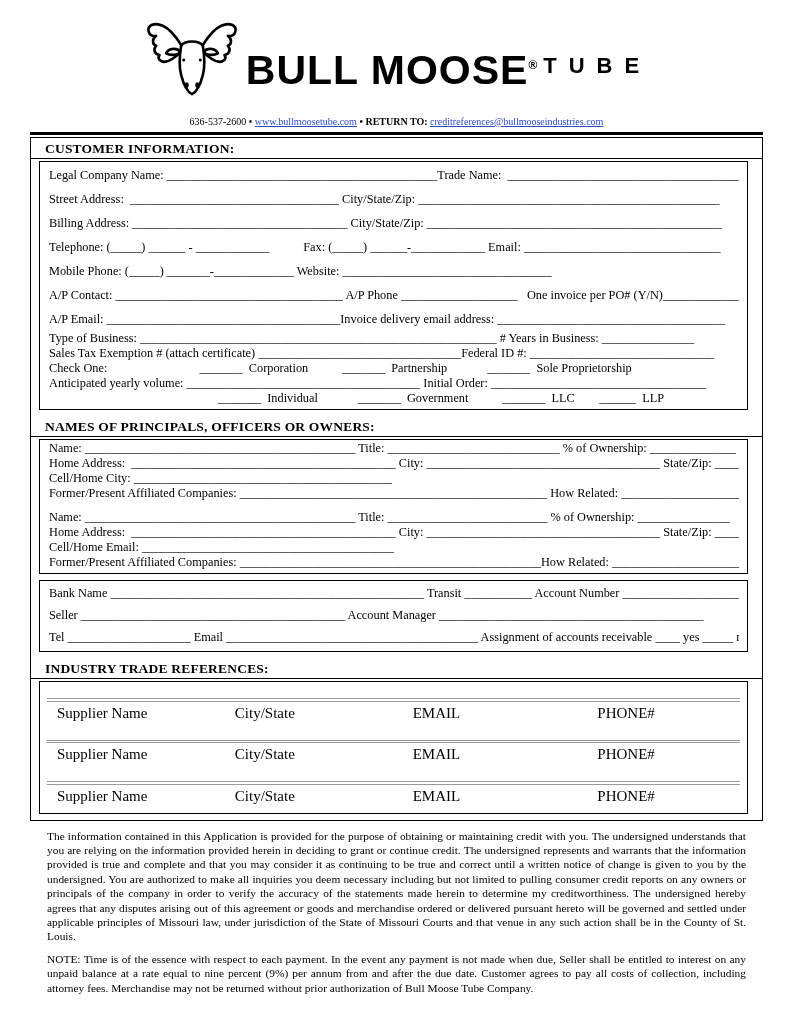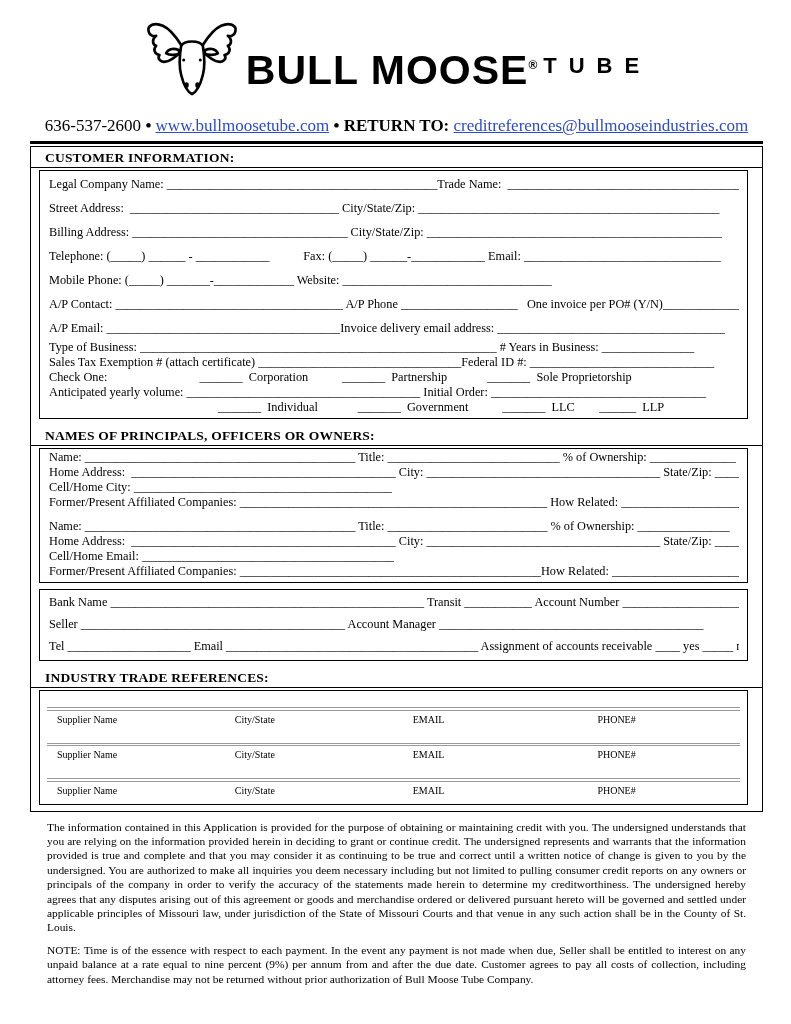--- a/index.html
+++ b/index.html
@@ -11,40 +11,40 @@
   .logo-wrap{display:flex;justify-content:center;align-items:flex-start;gap:4px;margin-top:2px;height:102px;}
   .moose-icon{width:100px;height:100px;flex:0 0 auto;}
   .brand-col{display:flex;margin-top:40px;}
   .brand{font-family:"Liberation Sans",sans-serif;font-weight:800;font-size:41px;
          letter-spacing:1px;line-height:1;white-space:nowrap;}
   .reg{font-size:12px;vertical-align:super;font-weight:700;}
   .sub{font-family:"Liberation Sans",sans-serif;font-weight:700;font-size:22px;
        letter-spacing:12px;margin:3px 0 0 5px;}
 
   
-  .contact{text-align:center;font-size:17px;margin-top:4px;white-space:nowrap;}
+  .contact{text-align:center;font-size:10px;margin-top:4px;white-space:nowrap;}
   .lnk{color:#2b4bc8;text-decoration:underline;cursor:pointer;}
   .bold{font-weight:bold;}
 
   
   .dbl-rule{margin-top:5px;height:2px;border-top:3px solid #000;border-bottom:1.5px solid #000;}
   .frame{border-left:1.5px solid #000;border-right:1.5px solid #000;border-bottom:1.5px solid #000;padding-bottom:2px;}
   .section-head{font-weight:bold;font-size:13.5px;padding:3px 0 1px 14px;
                 border-bottom:1.2px solid #000;letter-spacing:.2px;}
   .inner-box{border:1.2px solid #000;margin:2px 14px 6px 8px;padding:1px 8px 3px 9px;}
   .fillrow{white-space:pre;overflow:hidden;font-size:12.3px;}
   .loose{line-height:24px;}
   .tight{line-height:15px;}
   .bankrow{line-height:22px;}
   .blank-gap{height:9px;}
 
   
   .trade-box{border:1.2px solid #000;margin:2px 14px 4px 8px;padding:16px 0 2px;}
   .trade-rule{height:1.5px;border-top:1px solid #9a9a9a;border-bottom:1px solid #9a9a9a;margin:0 7px;}
-  .trade-labels{display:flex;font-size:10px;padding:3px 6px 18px 17px;justify-content:space-between;}
+  .trade-labels{display:flex;font-size:15px;padding:3px 6px 18px 17px;}
   .tc0{width:26%;} .tc1{width:26%;} .tc2{width:27%;} .tc3{width:21%;}
 
   
   .legal{font-size:11.4px;text-align:justify;line-height:14.4px;margin:8px 17px 0 17px;}
 </style>
 </head>
 <body>
 
 <div class="page">
 

